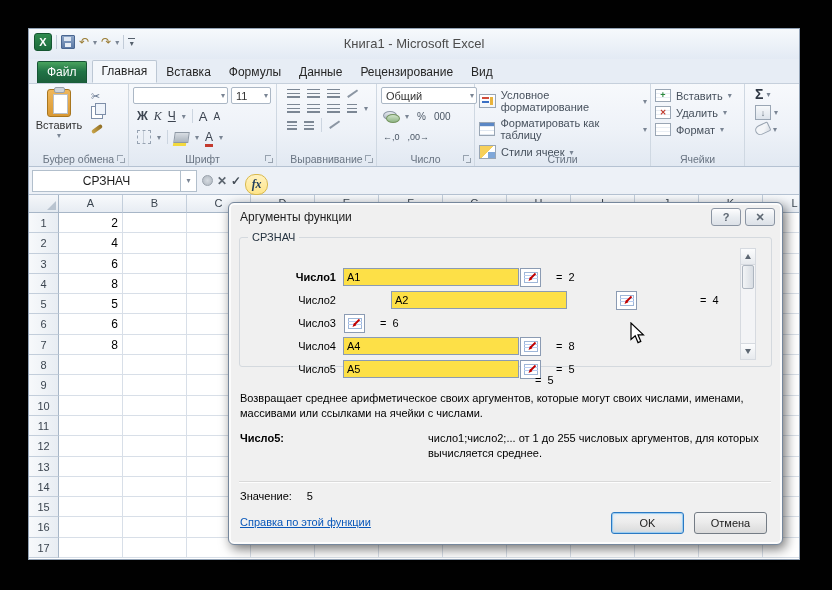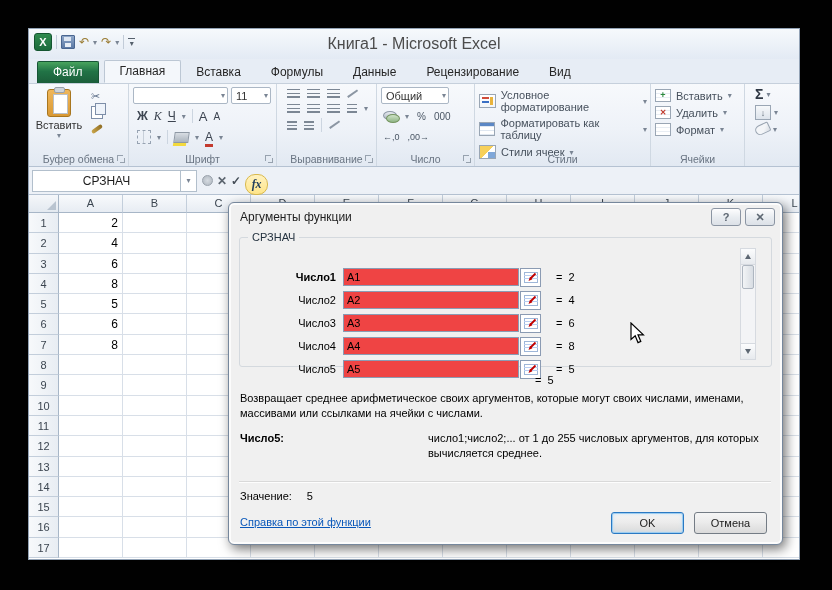--- a/index.html
+++ b/index.html
@@ -5,37 +5,37 @@
   html,body{margin:0;padding:0;background:#000;}
   .stage{position:relative;width:832px;height:590px;background:#010101;overflow:hidden;
          font-family:"Liberation Sans",sans-serif;}
   .window{position:absolute;left:28px;top:28px;width:772px;height:532px;
           background:#e7edf5;border:1px solid #93a3b6;box-sizing:border-box;overflow:hidden;}
 
   
   .titlebar{position:absolute;left:0;top:0;right:0;height:30px;
             background:linear-gradient(#f6f9fc,#e3eaf4);}
   .title{position:absolute;left:0;right:0;top:0;height:30px;line-height:30px;text-align:center;
-         font-size:16px;color:#4c4c4c;}
+         font-size:13px;color:#4c4c4c;}
   .qat{position:absolute;left:5px;top:4px;display:flex;align-items:center;gap:4px;height:18px;z-index:2;}
   .logo{width:16px;height:16px;background:linear-gradient(#2f8a4e,#1c6b3c);border:1px solid #145530;
         border-radius:3px;color:#fff;font-size:11px;font-weight:700;display:flex;align-items:center;justify-content:center;}
   .qat-sep{width:1px;height:14px;background:#c2ccd8;}
   .floppy{width:12px;height:12px;background:linear-gradient(#8fa7c8,#5c7aa6);border:1px solid #4a6690;border-radius:1px;position:relative;}
   .floppy::before{content:"";position:absolute;left:2px;top:1px;width:7px;height:4px;background:#dde6f2;}
   .floppy::after{content:"";position:absolute;left:3px;bottom:1px;width:6px;height:4px;background:#e8eef6;}
   .uicon{font-size:12px;color:#9a7c33;line-height:12px;}
   .small-arrow{font-size:8px;color:#7a8594;}
   .qat-more{display:flex;flex-direction:column;align-items:center;line-height:5px;color:#55606c;font-size:8px;}
   .qat-more .bar{width:7px;height:1px;background:#55606c;margin-bottom:2px;}
 
   
   .tabs{position:absolute;left:0;top:30px;right:0;height:24px;display:flex;align-items:flex-end;
         padding-left:8px;box-sizing:border-box;}
-  .tab{height:21px;line-height:21px;padding:0 15px;font-size:12px;color:#262626;}
+  .tab{height:21px;line-height:21px;padding:0 9px;font-size:12px;color:#262626;}
   .tab-file{background:linear-gradient(#49a45e,#217346 45%,#1b5e3a);color:#fff;
             border:1px solid #175535;border-bottom:none;border-radius:2px 2px 0 0;margin-right:5px;}
   .tab-active{background:#f4f7fb;border:1px solid #bcc7d4;border-bottom:1px solid #f4f7fb;
               border-radius:2px 2px 0 0;}
 
   
   .ribbon{position:absolute;left:0;top:54px;right:0;height:84px;display:flex;
           background:linear-gradient(#f7f9fc,#eef2f8 55%,#e2e9f2);
           border-top:1px solid #c6d0dc;border-bottom:1px solid #b5c2d2;box-sizing:border-box;}
   .rgroup{position:relative;height:100%;border-right:1px solid #cfd8e2;box-sizing:border-box;padding:3px 3px 14px 4px;}
@@ -151,21 +151,21 @@
   .dlg-title{position:absolute;left:11px;top:7px;font-size:12px;color:#1d1d1d;}
   .dlg-sysbtns{position:absolute;right:7px;top:5px;display:flex;gap:4px;}
   .sysbtn{width:30px;height:18px;border:1px solid #8b95a3;border-radius:3px;
           background:linear-gradient(#fdfdfe,#e9edf1 50%,#dce1e7);display:flex;align-items:center;justify-content:center;
           font-size:11px;font-weight:700;color:#5d6772;box-sizing:border-box;}
   .groupbox{position:absolute;left:10px;top:34px;width:533px;height:130px;border:1px solid #d4d9de;border-radius:3px;box-sizing:border-box;}
   .gb-label{position:absolute;left:8px;top:-7px;background:#f0f0f0;padding:0 4px;font-size:11px;color:#24323f;}
   .argrow{position:absolute;left:0;height:20px;display:flex;align-items:center;margin-top:17px;}
   .arg-label{width:96px;text-align:right;padding-right:7px;font-size:11px;}
   .arg-label.first{font-weight:700;}
-  .arg-input{width:176px;height:17px;border:1px solid #8b9bb3;background:#ef4444;font-size:11px;
+  .arg-input{width:176px;height:17px;border:1px solid #8b9bb3;background:#fde047;font-size:11px;
              display:flex;align-items:center;padding:8px 3px;box-sizing:border-box;}
   .range-btn{width:21px;height:19px;border:1px solid #8b9bb3;background:#fff;margin-left:1px;
              display:flex;align-items:center;justify-content:center;box-sizing:border-box;}
   .arg-eq{margin-left:15px;white-space:pre;font-size:11px;}
   .dlg-scroll{position:absolute;right:15px;top:10px;width:16px;height:112px;background:#f3f4f6;
               border:1px solid #d6dae0;box-sizing:border-box;}
   .sb-btn{position:absolute;left:0;right:0;height:15px;background:linear-gradient(#fbfcfd,#e7eaee);
           display:flex;align-items:center;justify-content:center;}
   .sb-up{top:0;border-bottom:1px solid #d6dae0;} .sb-down{bottom:0;border-top:1px solid #d6dae0;}
   .tri-up{width:0;height:0;border-left:3.5px solid transparent;border-right:3.5px solid transparent;border-bottom:5px solid #5d6773;}
@@ -291,21 +291,21 @@
           <span class="lines short"></span>
           <span class="lines short"></span>
           <span class="vline"></span>
           <span class="diag"></span>
         </div>
         <div class="rgroup-label">Выравнивание</div>
         <div class="launcher"></div>
       </div>
 
       <div class="rgroup g-number">
-        <div class="sel" style="width:68px;">
+        <div class="sel" style="width:96px;">
           <span>Общий</span>
             <span class="small-arrow">▾</span>
         </div>
         <div class="btnrow" style="padding-left:2px;gap:8px;">
           <span class="coin"></span>
           <span class="small-arrow">▾</span>
           <span class="num-sm">%</span>
           <span class="num-sm">000</span>
         </div>
         <div class="btnrow" style="padding-left:2px;gap:8px;">
@@ -681,36 +681,35 @@
         <span class="range-btn">
           <svg width="14" height="11" viewBox="0 0 14 11">
               <rect x="0.5" y="0.5" width="13" height="10" fill="#fff" stroke="#9eb6d8"></rect>
               <path d="M0 3.5 H14 M0 6.5 H14" stroke="#b9cdf0" stroke-width="1"></path>
               <path d="M11.5 1.5 L6.5 6.5" stroke="#c00000" stroke-width="1.8"></path>
               <path d="M4.5 9 L6 4.8 L8.4 7.2 Z" fill="#c00000"></path>
             </svg>
         </span>
         <span class="arg-eq">=  2</span>
       </div>
-      <div class="argrow" style="top:35px;">
+      <div class="argrow" style="top:35px;gap:48px;">
         <span class="arg-label">Число2</span>
         <span class="arg-input">A2</span>
         <span class="range-btn">
           <svg width="14" height="11" viewBox="0 0 14 11">
               <rect x="0.5" y="0.5" width="13" height="10" fill="#fff" stroke="#9eb6d8"></rect>
               <path d="M0 3.5 H14 M0 6.5 H14" stroke="#b9cdf0" stroke-width="1"></path>
               <path d="M11.5 1.5 L6.5 6.5" stroke="#c00000" stroke-width="1.8"></path>
               <path d="M4.5 9 L6 4.8 L8.4 7.2 Z" fill="#c00000"></path>
             </svg>
         </span>
         <span class="arg-eq">=  4</span>
       </div>
       <div class="argrow" style="top:58px;">
         <span class="arg-label">Число3</span>
-        <span class="arg-input">A3</span>
         <span class="range-btn">
           <svg width="14" height="11" viewBox="0 0 14 11">
               <rect x="0.5" y="0.5" width="13" height="10" fill="#fff" stroke="#9eb6d8"></rect>
               <path d="M0 3.5 H14 M0 6.5 H14" stroke="#b9cdf0" stroke-width="1"></path>
               <path d="M11.5 1.5 L6.5 6.5" stroke="#c00000" stroke-width="1.8"></path>
               <path d="M4.5 9 L6 4.8 L8.4 7.2 Z" fill="#c00000"></path>
             </svg>
         </span>
         <span class="arg-eq">=  6</span>
       </div>

